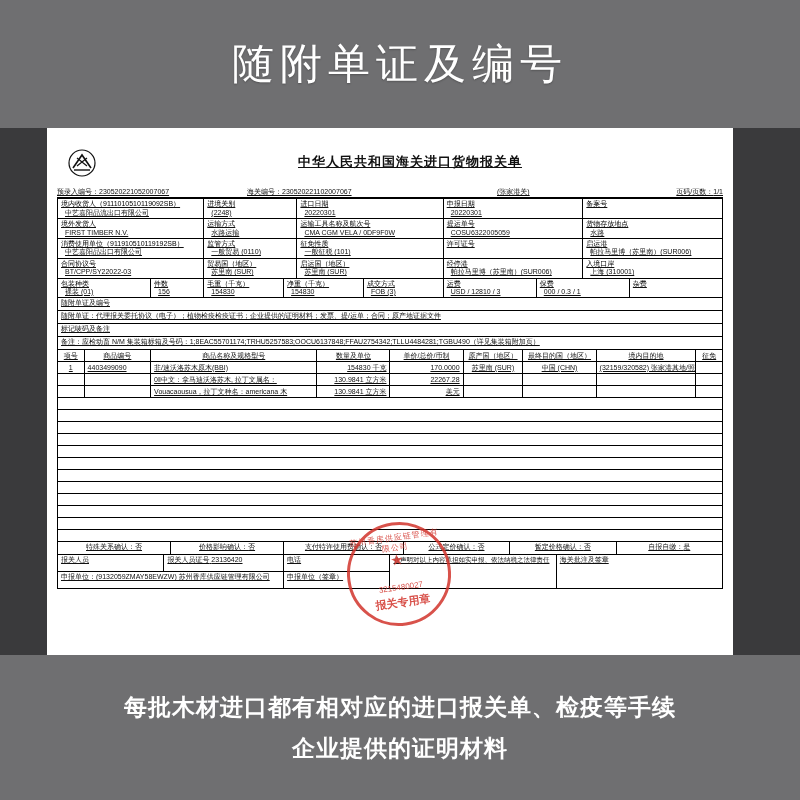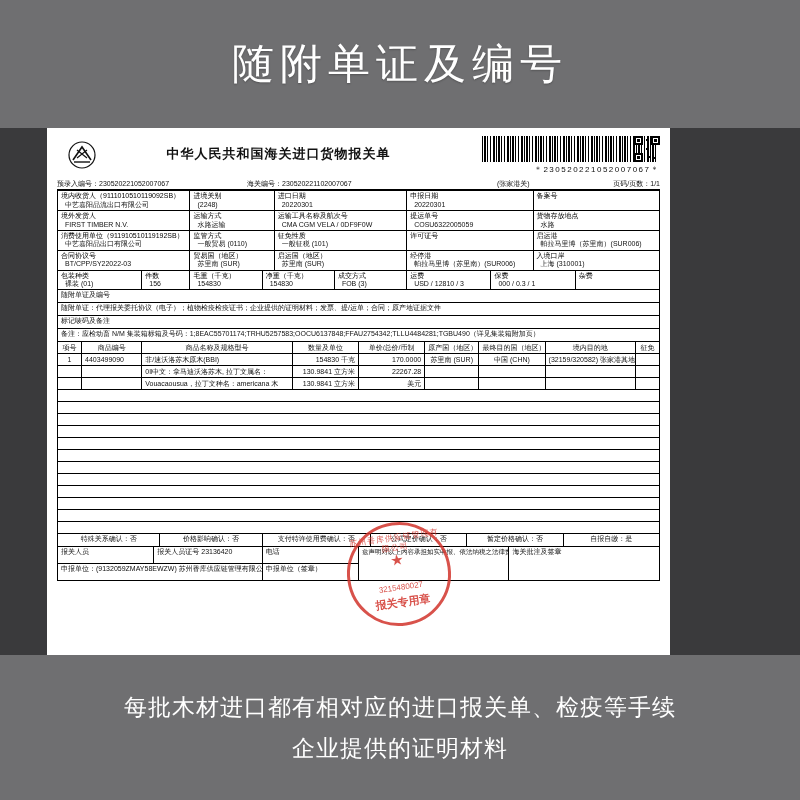--- a/index.html
+++ b/index.html
@@ -24,30 +24,31 @@
     text-shadow:0 1px 2px rgba(0,0,0,.25);
   }
 
   
   .footer {
     position:absolute; left:0; bottom:0; width:800px; height:145px;
     background:#6f6f71;
     display:flex; flex-direction:column; align-items:center; justify-content:center;
     gap:10px;
   }
-  .footer-line { color:#ffffff; font-size:23px; letter-spacing:1px; }
+  .footer-line { color:#ffffff; font-size:23px; letter-spacing:1px;font-weight:bold; }
 
   
   .doc {
-    position:absolute; left:47px; top:128px; width:623px; height:528px;
+    position:absolute; left:47px; top:128px; width:686px; height:528px;
     background:#ffffff;
     color:#111;
     font-size:7px;
     line-height:1.2;
-    padding:8px 10px 6px 10px;
+    padding:16px 10px 6px 10px;
+    text-decoration:underline;
   }
 
   
   .doc-top { display:flex; align-items:flex-start; height:42px; position:relative; }
   .logo {
     width:30px; height:30px; margin-left:10px; margin-top:4px;
     position:relative; flex:0 0 auto;
   }
   .logo svg { display:block; }
   .doc-title {
@@ -128,41 +129,20 @@
     <div class="doc-top">
       <div class="logo">
         <svg width="30" height="30" viewBox="0 0 30 30">
           <circle cx="15" cy="15" r="13" fill="none" stroke="#111" stroke-width="1.2"></circle>
           <path d="M6 20 L15 7 L24 20" fill="none" stroke="#111" stroke-width="1.6"></path>
           <path d="M7 22 L23 22" stroke="#111" stroke-width="1.4"></path>
           <path d="M10 10 L20 18 M20 10 L10 18" stroke="#111" stroke-width="1.2"></path>
         </svg>
       </div>
       <div class="doc-title">中华人民共和国海关进口货物报关单</div>
-      <div class="barcode-box">
-        <span class="barcode"></span>
-        <span class="qr">
-          <i style="left:0;top:0;width:9px;height:9px;"></i>
-          <i style="left:2px;top:2px;width:5px;height:5px;background:#fff;"></i>
-          <i style="left:3px;top:3px;width:3px;height:3px;"></i>
-          <i style="right:0;top:0;width:9px;height:9px;"></i>
-          <i style="right:2px;top:2px;width:5px;height:5px;background:#fff;"></i>
-          <i style="right:3px;top:3px;width:3px;height:3px;"></i>
-          <i style="left:0;bottom:0;width:9px;height:9px;"></i>
-          <i style="left:2px;bottom:2px;width:5px;height:5px;background:#fff;"></i>
-          <i style="left:3px;bottom:3px;width:3px;height:3px;"></i>
-          <i style="left:12px;top:3px;width:2px;height:2px;"></i>
-          <i style="left:16px;top:7px;width:2px;height:2px;"></i>
-          <i style="left:12px;top:12px;width:2px;height:2px;"></i>
-          <i style="left:18px;top:16px;width:2px;height:2px;"></i>
-          <i style="left:14px;top:20px;width:2px;height:2px;"></i>
-          <i style="left:20px;top:21px;width:2px;height:2px;"></i>
-        </span>
-        <div class="barcode-num">＊230520221052007067＊</div>
-      </div>
     </div>
 
     <div class="meta-row">
       <span class="m1">
         <span>预录入编号：</span><span>230520221052007067</span>
       </span>
       <span class="m2">
         <span>海关编号：</span><span>230520221102007067</span>
       </span>
       <span class="m3">(张家港关)</span>

